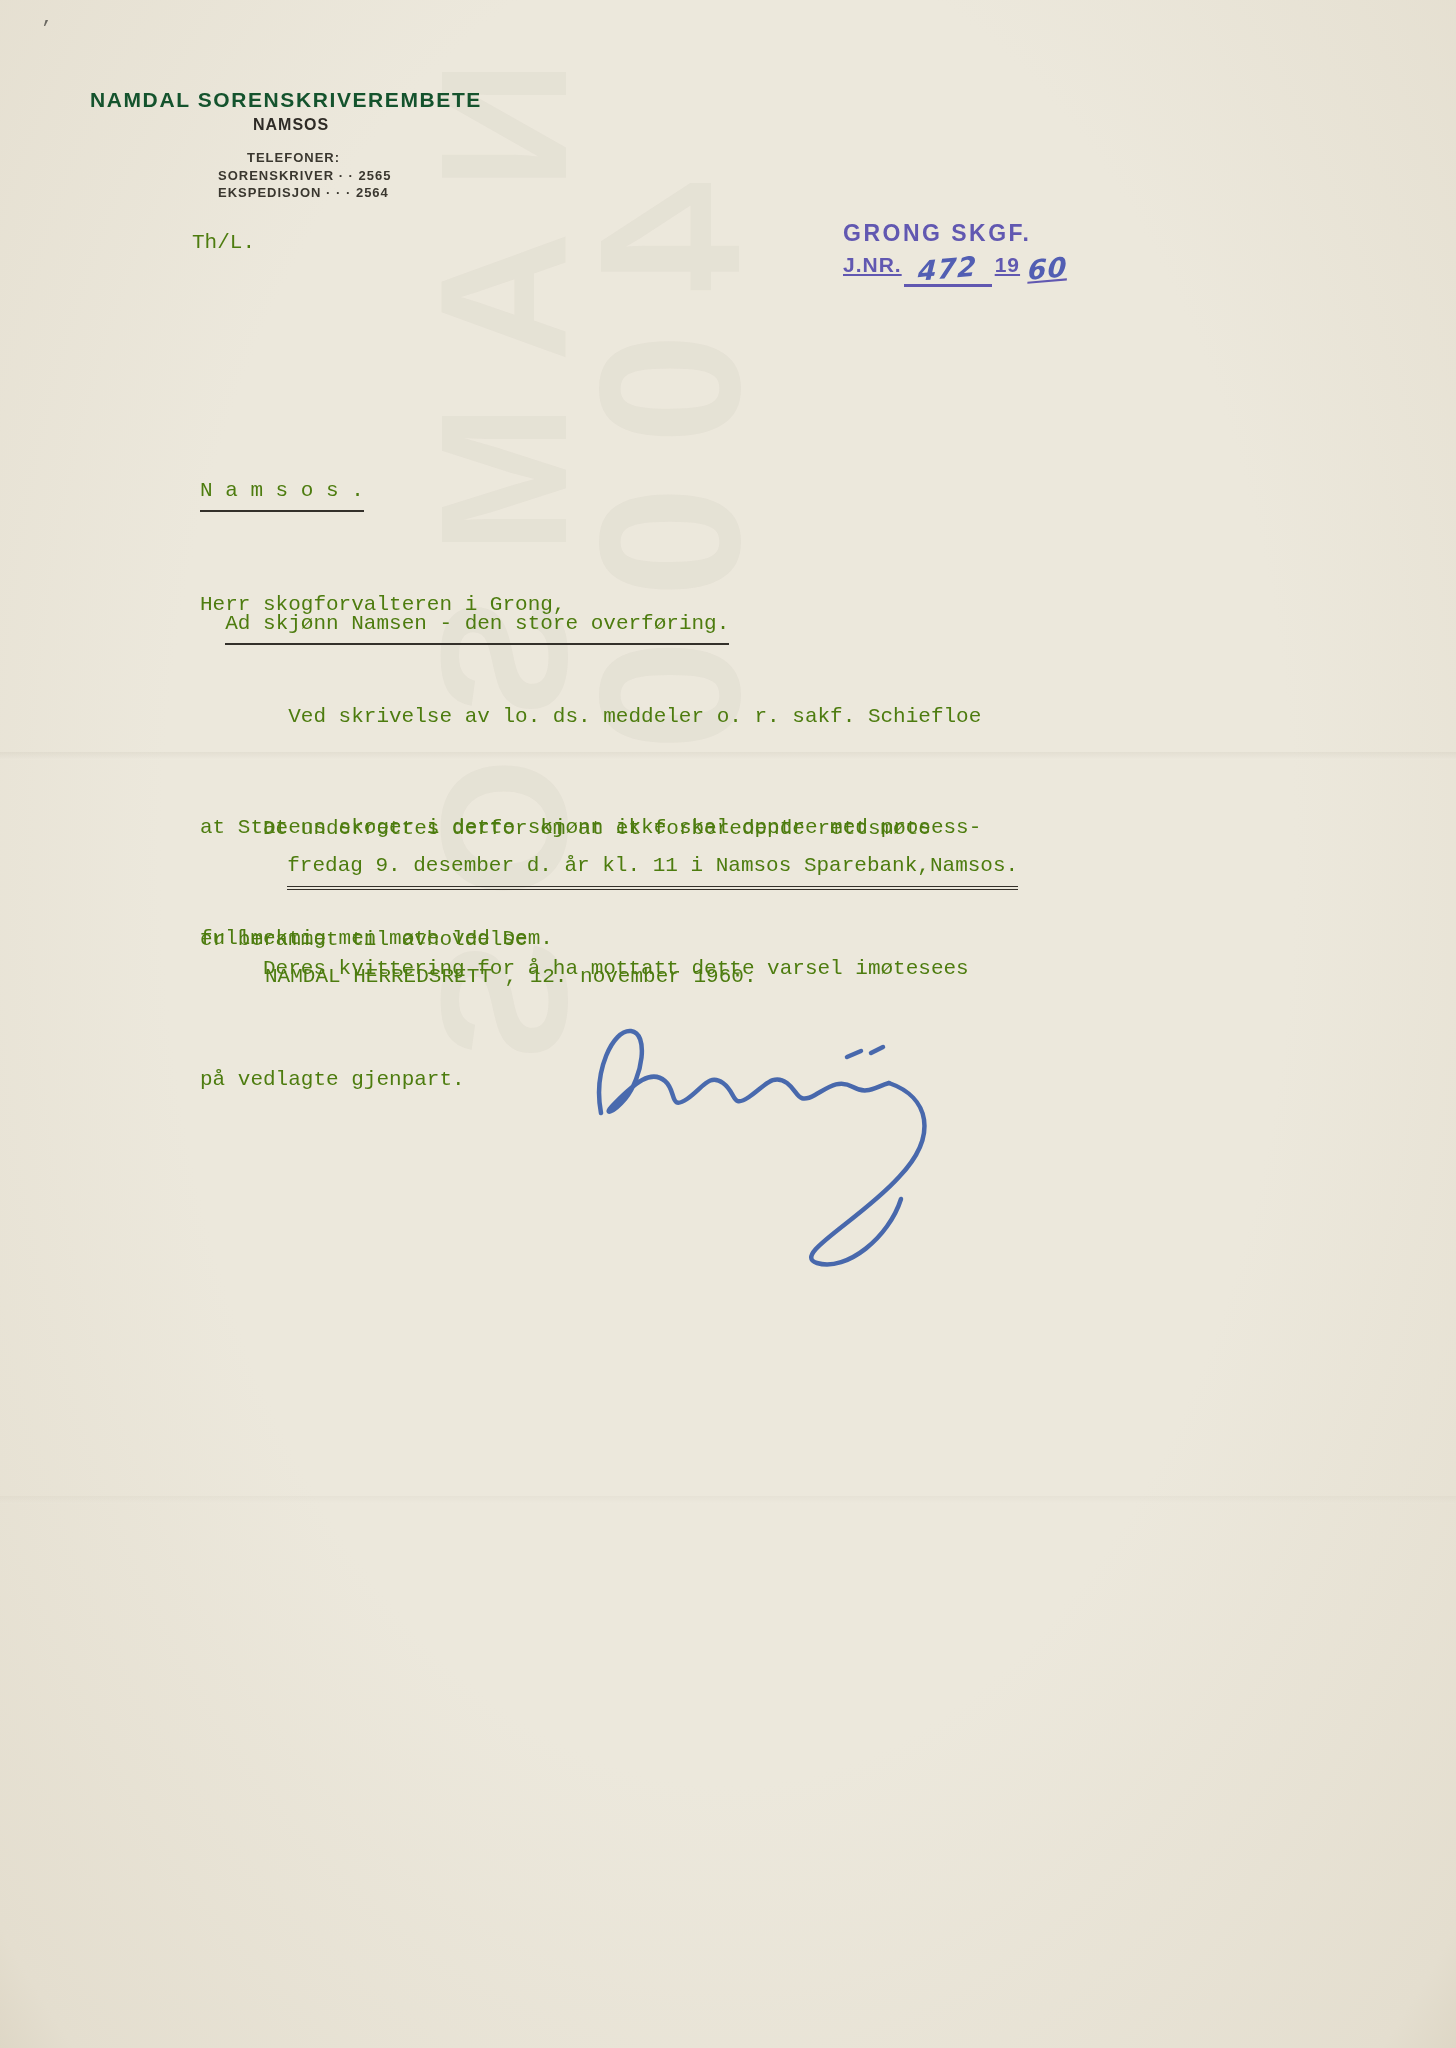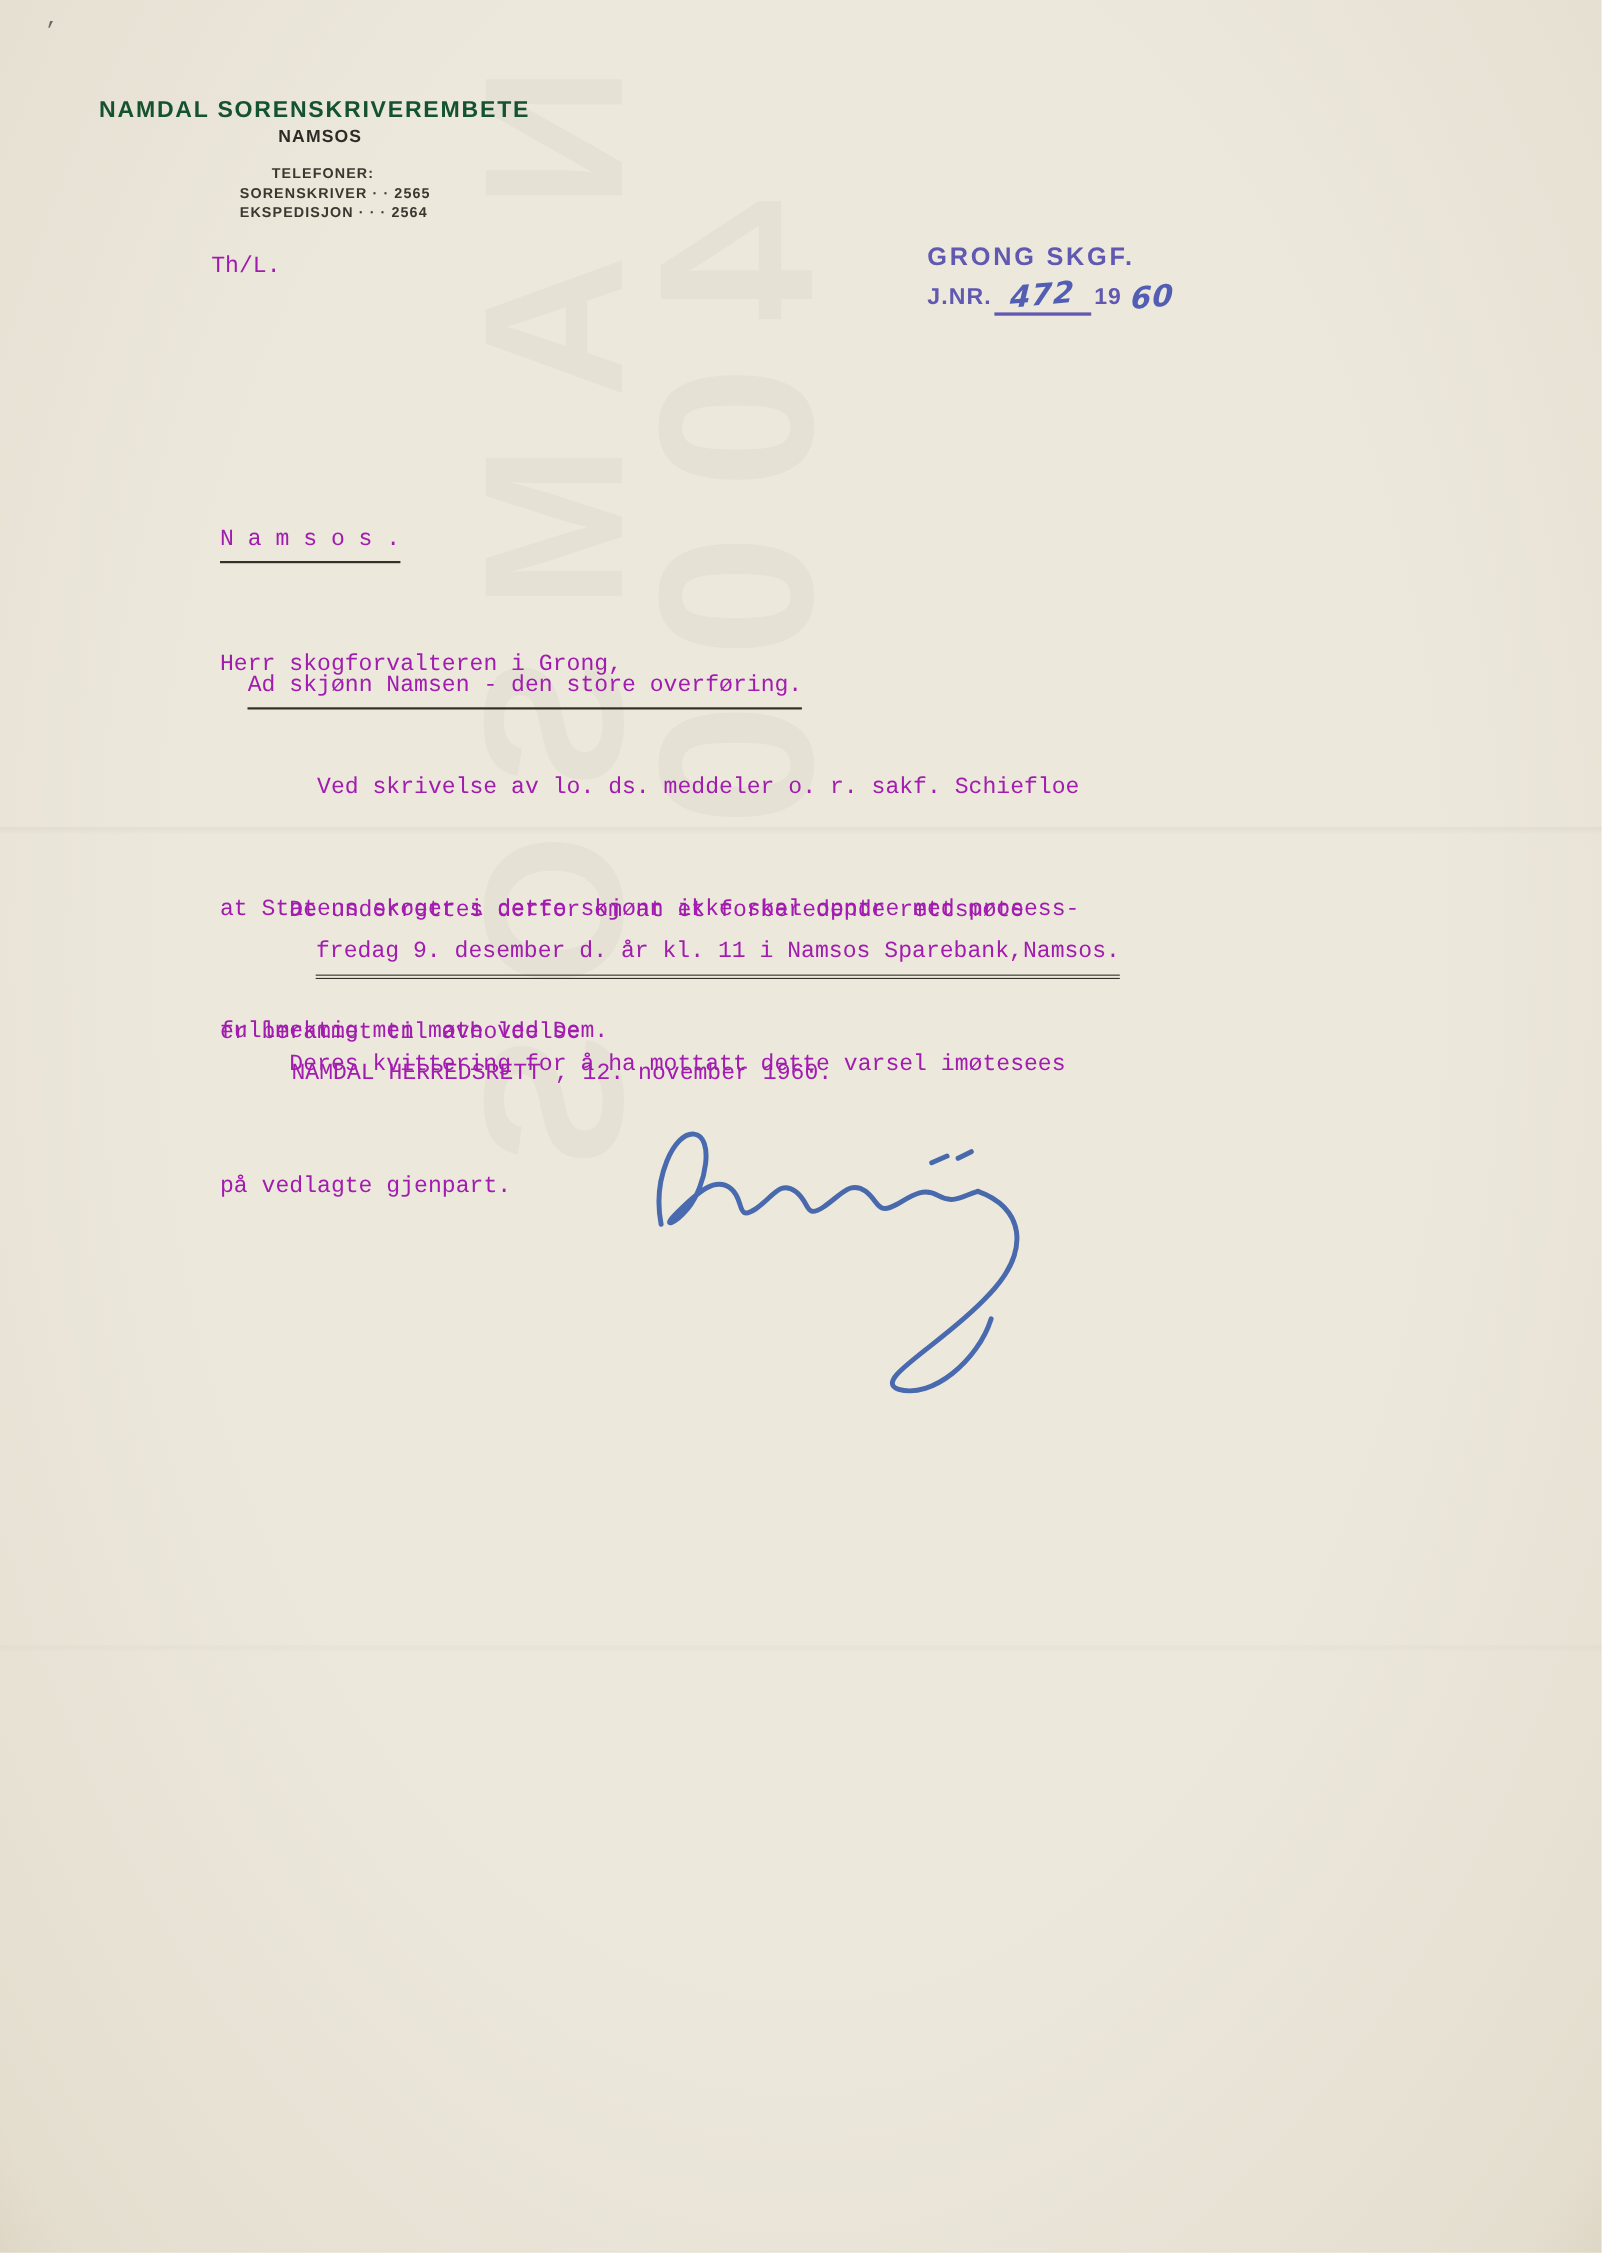--- a/index.html
+++ b/index.html
@@ -11,28 +11,28 @@
   }
   .abs{position:absolute;}
   
   .org{font-family:"Liberation Sans","DejaVu Sans",sans-serif;font-weight:bold;
        font-size:21px;letter-spacing:1.6px;color:#14532d;}
   .city{font-family:"Liberation Sans","DejaVu Sans",sans-serif;font-weight:bold;
         font-size:16px;letter-spacing:1px;color:#2e2b26;}
   .small-lh{font-family:"Liberation Sans","DejaVu Sans",sans-serif;font-weight:bold;
         font-size:13px;letter-spacing:1px;color:#3a372f;}
   
-  .tw{font-size:21px;line-height:37px;white-space:pre;color:#a21caf;}
+  .tw{font-size:21px;line-height:37px;white-space:pre;color:#4d7c0f;}
   .indent{padding-left:63px;text-align:right;}
   .uline{border-bottom:2px solid #33302a;padding-bottom:1px;display:inline-block;}
   .uline-heavy{border-bottom:4px double #33302a;padding-bottom:2px;display:inline-block;}
   
   .stamp{color:#564cae;font-family:"Liberation Sans","DejaVu Sans",sans-serif;font-weight:bold;}
   .stamp-office{font-size:23px;letter-spacing:2.5px;opacity:.92;}
-  .stamp-line2{font-size:21px;letter-spacing:1px;margin-top:6px;display:flex;align-items:center;opacity:.92;}
+  .stamp-line2{font-size:21px;letter-spacing:1px;margin-top:6px;display:flex;align-items:flex-start;opacity:.92;text-decoration:underline;}
   .jnr-fill{display:inline-block;min-width:88px;border-bottom:3px solid #564cae;text-align:center;margin:0 3px 0 2px;}
   .hand{font-family:"DejaVu Sans","Liberation Sans",sans-serif;font-style:italic;
         color:#4553b0;font-size:27px;display:inline-block;transform:rotate(-5deg) skewX(-8deg);}
   
   .wm{writing-mode:vertical-rl;transform:scaleX(-1);
       font-family:"Liberation Sans",sans-serif;font-weight:bold;
       color:rgba(95,90,70,0.045);letter-spacing:42px;user-select:none;}
   .crease{left:0;width:1456px;height:8px;
       background:linear-gradient(to bottom, rgba(110,100,80,0.07), rgba(255,255,255,0.06));}
   .ink-mark{font-size:20px;color:#4b4a45;opacity:.8;}

